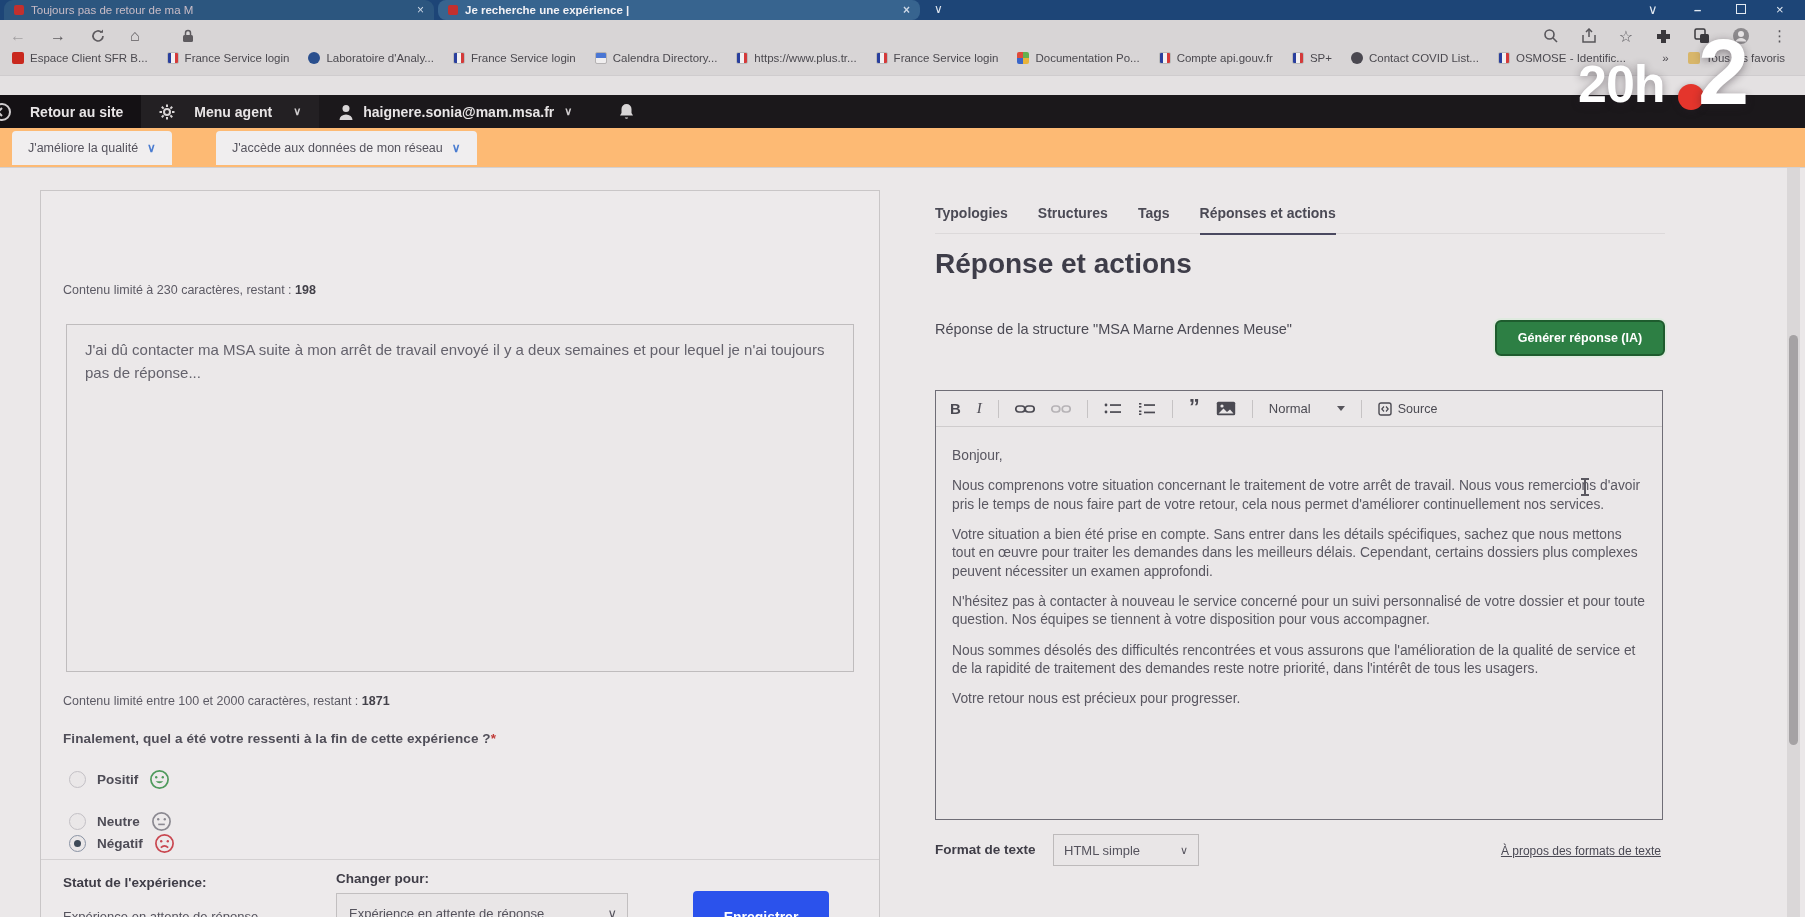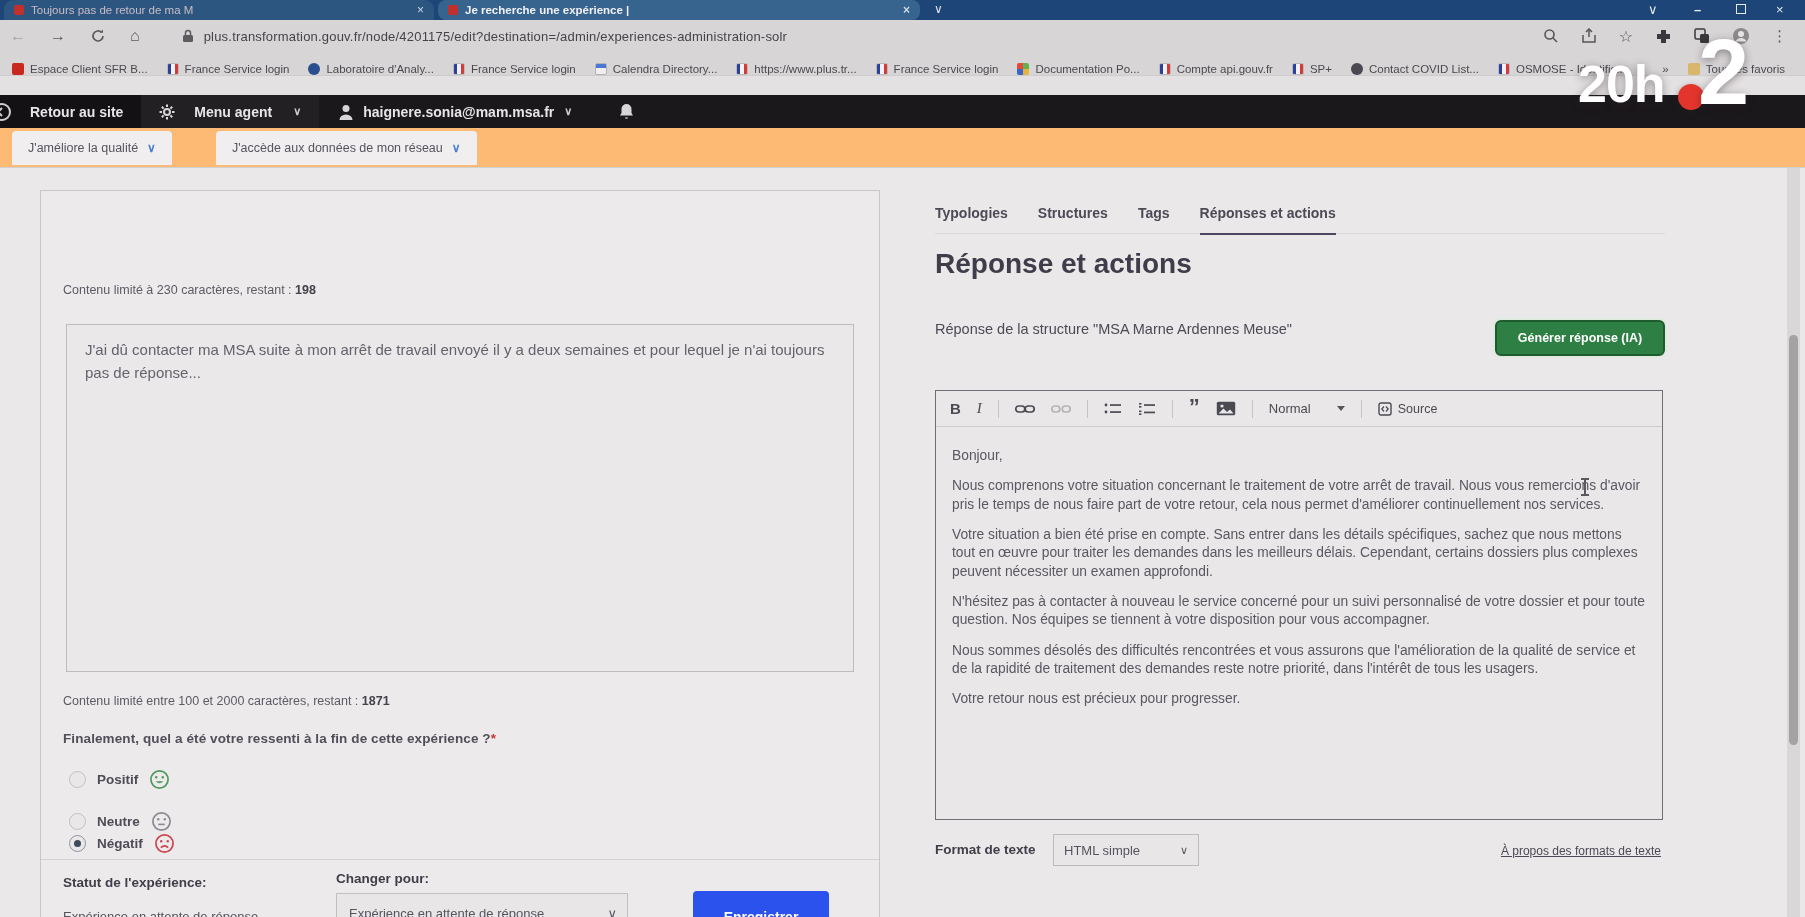--- a/index.html
+++ b/index.html
@@ -21,21 +21,21 @@
 
   .navbar { position:absolute; top:20px; left:0; width:1805px; height:32px; background:#d8d5d6; display:flex; align-items:center; }
   .navic { font-size:16px; color:#5e5b5f; margin-left:24px; }
   .navic.disabled { color:#a3a0a2; }
   .urlwrap { display:flex; align-items:center; gap:10px; margin-left:42px; flex:1; }
   .url { font-size:13px; color:#45434a; letter-spacing:.2px; }
   .nav-right { display:flex; align-items:center; gap:22px; margin-right:18px; }
   svg.ic { display:block; }
 
   .bookmarksbar { position:absolute; top:52px; left:0; width:1805px; height:24px; background:#d8d5d6;
-                  display:flex; align-items:flex-end; gap:19px; padding:0 12px; border-bottom:1px solid #cfccce; }
+                  display:flex; align-items:flex-start; gap:19px; padding:0 12px; border-bottom:1px solid #cfccce; }
   .bm { display:flex; align-items:center; gap:6px; font-size:11.5px; color:#4b494f; white-space:nowrap; }
   .bi { width:12px; height:12px; border-radius:2px; flex:0 0 auto; }
   .bi-fr { background:linear-gradient(90deg,#2a3f9e 33%,#f3f1f2 33% 66%,#d43a3a 66%); border:0.5px solid #bbb; }
   .bi-sfr { background:#c9281e; }
   .bi-globe { background:#2a4f8e; border-radius:50%; }
   .bi-cal { background:linear-gradient(180deg,#4a76d4 45%,#f0eeef 45%); border:0.5px solid #b5b2b3; }
   .bi-grid { background:linear-gradient(90deg,#e04a3a 50%,#63b14e 50%) top/100% 50% no-repeat,
              linear-gradient(90deg,#3a66c9 50%,#e8b33a 50%) bottom/100% 50% no-repeat; }
   .bi-dot { background:#4a4850; border-radius:50%; }
   .bi-folder { background:#d8b66a; }
@@ -161,21 +161,20 @@
     <svg class="ic navic" width="16" height="16" viewBox="0 0 16 16">
       <path d="M13 8a5 5 0 1 1-1.5-3.6" fill="none" stroke="#5e5b5f" stroke-width="1.7"></path>
         <path d="M13 1.5v3.3h-3.3z" fill="#5e5b5f"></path>
     </svg>
     <span class="navic">⌂</span>
     <div class="urlwrap">
       <svg class="ic" width="12" height="14" viewBox="0 0 12 14">
         <rect x="1" y="6" width="10" height="7" rx="1.5" fill="#5e5b5f"></rect>
           <path d="M3.5 6V4a2.5 2.5 0 0 1 5 0v2" fill="none" stroke="#5e5b5f" stroke-width="1.5"></path>
       </svg>
-      <span class="url">plus.transformation.gouv.fr/node/4201175/edit?destination=/admin/experiences-administration-solr</span>
     </div>
     <div class="nav-right">
       <svg class="ic" width="16" height="16" viewBox="0 0 16 16">
         <circle cx="6.5" cy="6.5" r="4.5" fill="none" stroke="#57555a" stroke-width="1.6"></circle>
           <line x1="10" y1="10" x2="14" y2="14" stroke="#57555a" stroke-width="1.6"></line>
       </svg>
       <svg class="ic" width="16" height="16" viewBox="0 0 16 16">
         <path d="M2 7v7h12V7" fill="none" stroke="#57555a" stroke-width="1.5"></path>
           <line x1="8" y1="9" x2="8" y2="1.5" stroke="#57555a" stroke-width="1.5"></line>
           <path d="M5 4l3-3 3 3" fill="none" stroke="#57555a" stroke-width="1.5"></path>

